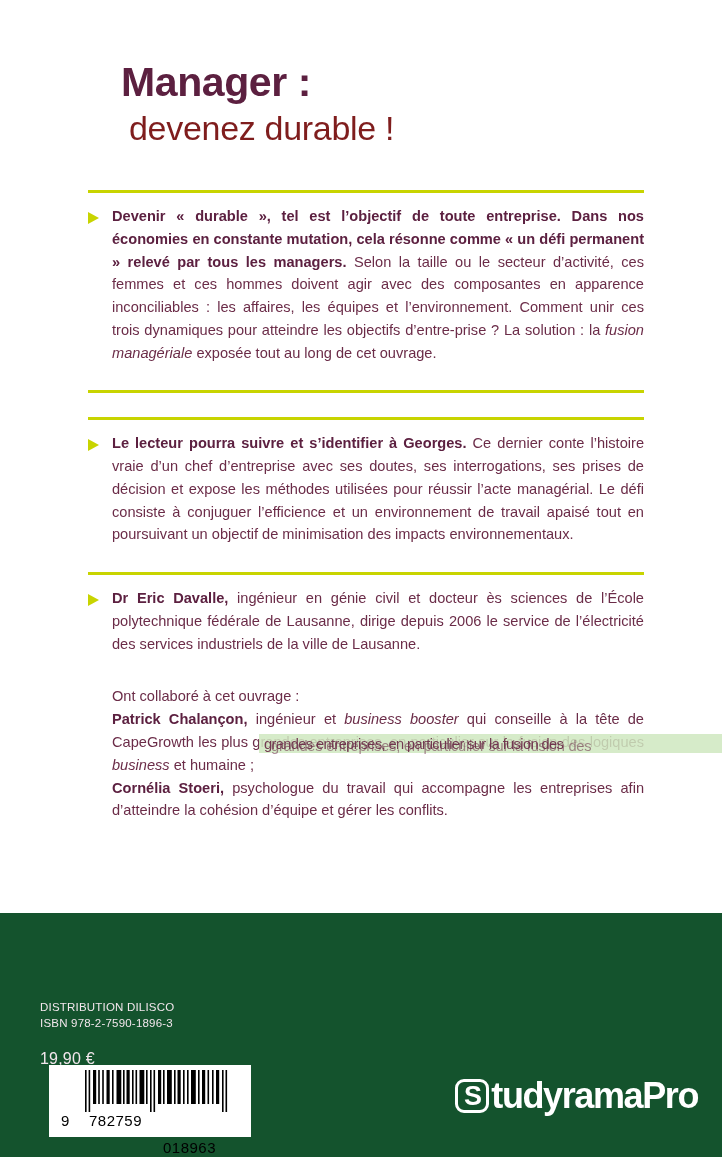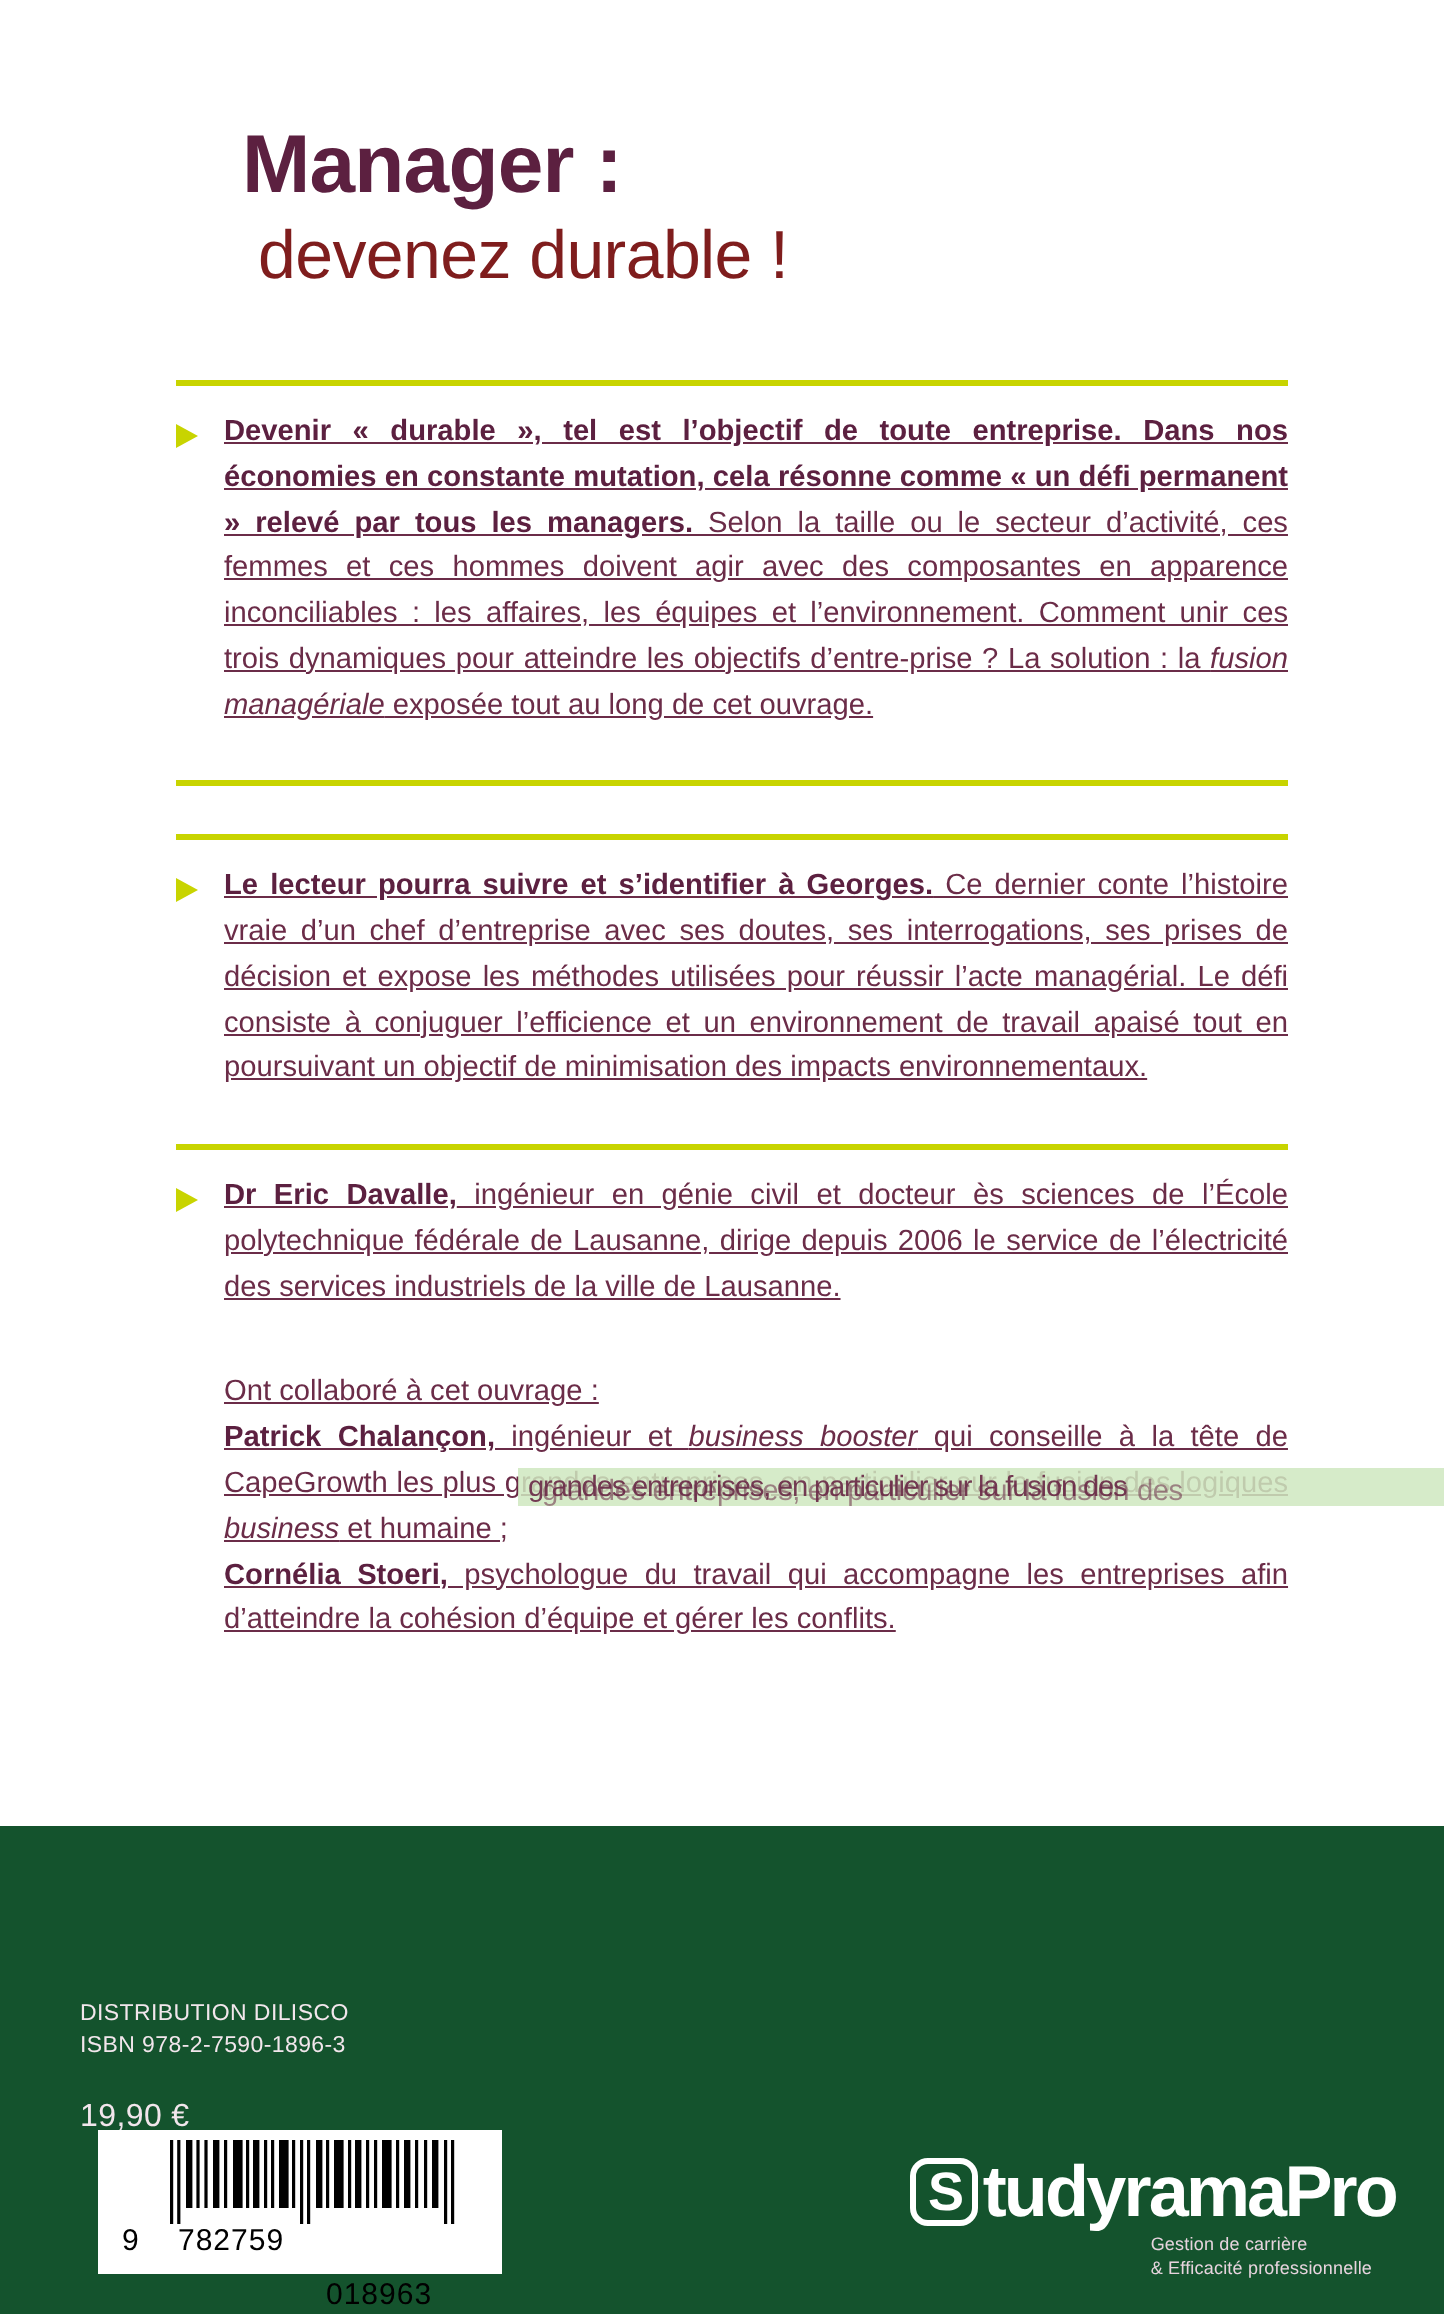--- a/index.html
+++ b/index.html
@@ -66,21 +66,20 @@
 
   .para {
     position: relative;
     padding-left: 24px;
     font-size: 14.6px;
     line-height: 1.56;
     color: #6b2c48;
     text-align: justify;
     margin: 4px 0 14px 0;
     hyphens: manual;
-    text-decoration: underline;
   }
   .para.no-bullet { padding-left: 24px; }
 
   .bullet {
     position: absolute;
     left: 0px;
     top: 7px;
     width: 0;
     height: 0;
     border-left: 11px solid #c8d400;
@@ -338,18 +337,17 @@
           <span class="bc-d2">782759</span>
           <span class="bc-d3">018963</span>
         </div>
       </div>
     </div>
 
     <div class="logo">
       <div class="logo-word">
         <span class="logo-s">S</span><span>tudyrama</span><span>Pro</span>
       </div>
-      <div class="logo-tag"><span>Gestion de carrière</span><br><span>&amp; Efficacité professionnelle</span></div>
     </div>
 
   </div>
 
 </div>
 
 </body></html>

